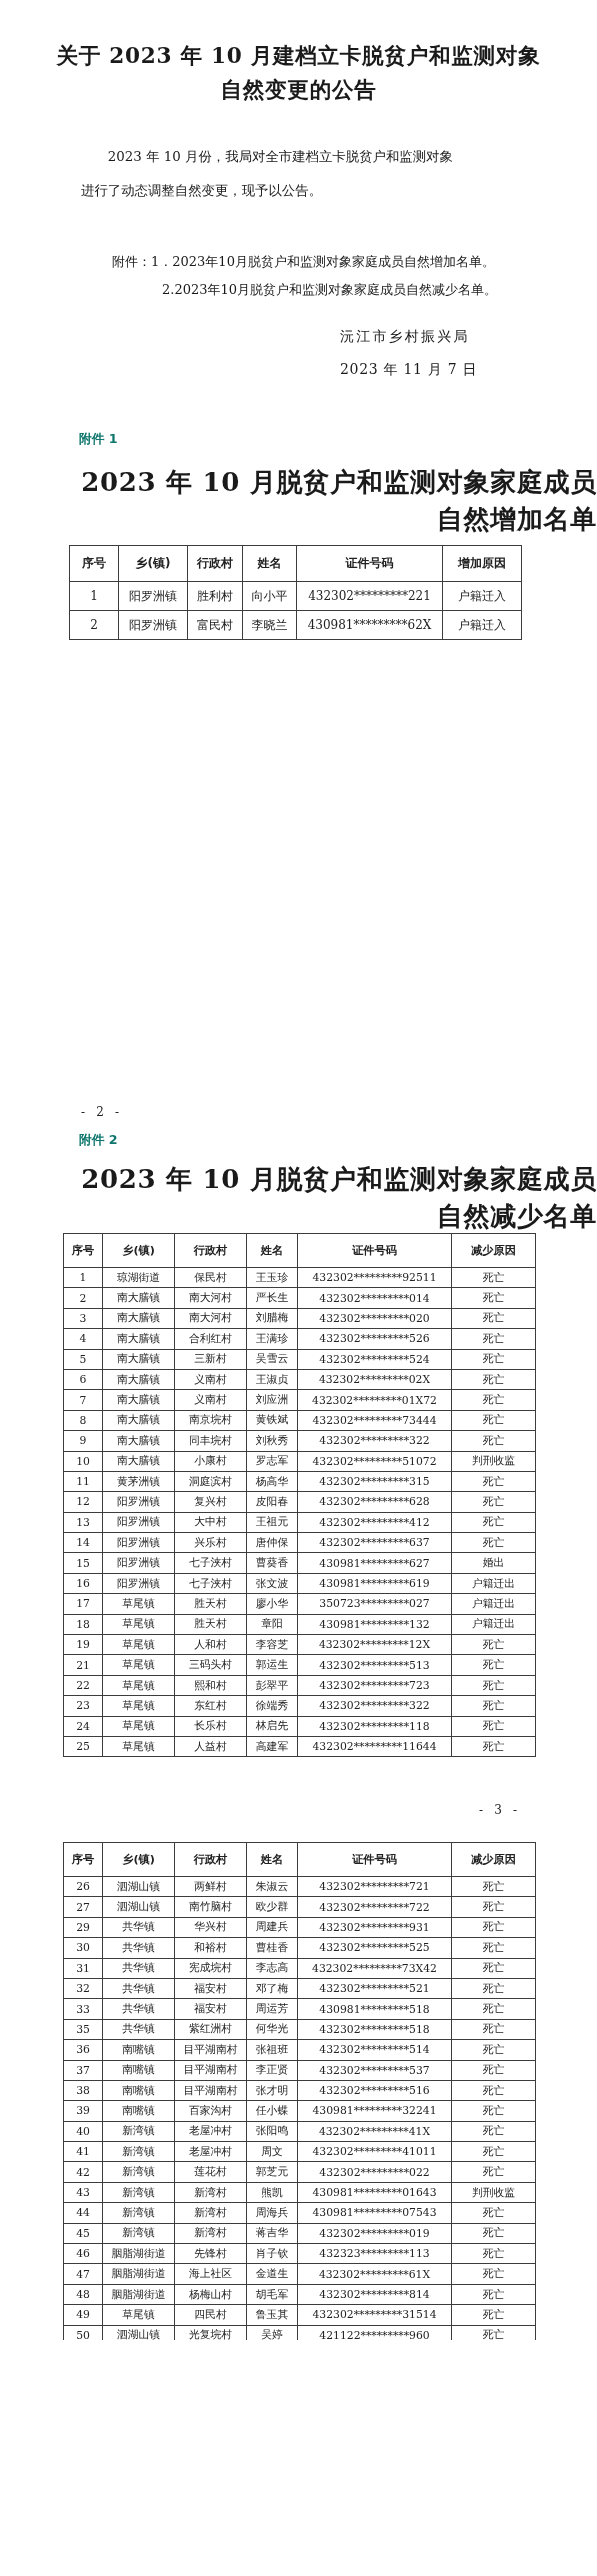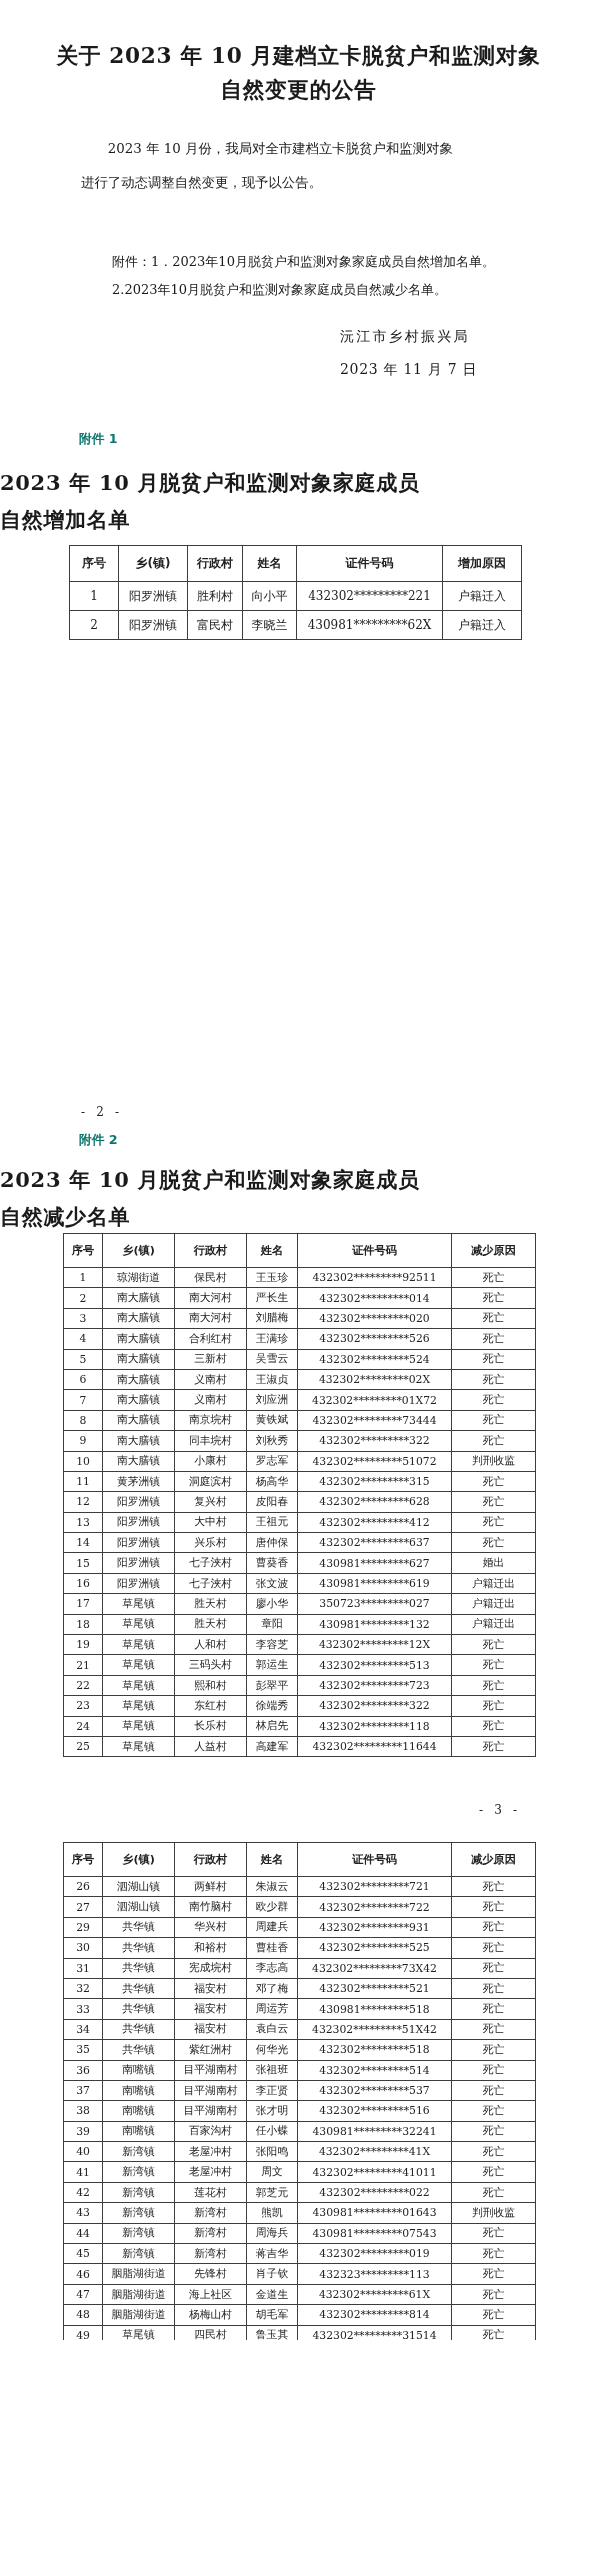--- a/index.html
+++ b/index.html
@@ -2,35 +2,35 @@
 <html style="font-size:12px"><head>
 <meta charset="utf-8">
 <style>
   html,body{margin:0;padding:0;background:#ffffff;}
   .page{position:relative;width:597px;height:2340px;background:#ffffff;color:#1a1a1a;
         font-family:"DejaVu Serif","Liberation Serif",serif;overflow:hidden;}
   
   .doc-title{position:absolute;top:39px;left:0;width:100%;margin:0;text-align:center;
              font-size:21.6px;font-weight:bold;line-height:34px;letter-spacing:0.7px;}
   .doc-title span{display:block;}
-  .body-para{position:absolute;top:132px;left:81px;width:448px;margin:0;
+  .body-para{position:absolute;top:140px;left:81px;width:448px;margin:0;
              font-size:13.4px;line-height:34px;}
   .body-para .line{display:block;white-space:nowrap;}
   .body-para .indent{text-indent:2em;}
   .att-note{position:absolute;top:248px;left:112px;font-size:13px;line-height:28px;}
-  .att-note .note-line2{}
+  .att-note .note-line2{margin-left:50px;}
   .signature{position:absolute;top:328px;left:340px;font-size:14px;letter-spacing:2.2px;}
   .sign-date{position:absolute;top:361px;left:340px;font-size:14px;letter-spacing:0.7px;text-align:right;}
   
   .att-label{position:absolute;font-family:"DejaVu Sans","Liberation Sans",sans-serif;
              font-weight:bold;font-size:12.7px;color:#0f766e;}
   .att1-label{top:431px;left:79px;}
   .att2-label{top:1132px;left:79px;text-align:center;}
-  .att-title{position:absolute;left:0;width:100%;text-align:left;font-weight:bold;
-             font-size:21px;line-height:37px;letter-spacing:0.7px;}
+  .att-title{position:absolute;left:0;width:100%;text-align:right;font-weight:bold;
+             font-size:26px;line-height:37px;letter-spacing:0.7px;}
   .att-title span{display:block;}
   .att1-title{top:464px;}
   .att2-title{top:1161px;}
   
   .tbl{position:absolute;border-collapse:collapse;table-layout:fixed;background:#fff;}
   .tbl th,.tbl td{border:0.7px solid #3c3c3c;text-align:center;vertical-align:middle;
                   padding:0;overflow:hidden;white-space:nowrap;color:#222;}
   .tbl th{font-family:"DejaVu Sans","Liberation Sans",sans-serif;font-weight:bold;}
   .tbl1{top:545px;left:69px;width:452px;}
   .tbl1 th{height:35px;font-size:12px;}
@@ -411,28 +411,20 @@
         </tr>
         <tr>
           <td>33</td>
           <td>共华镇</td>
           <td>福安村</td>
           <td>周运芳</td>
           <td>430981*********518</td>
           <td>死亡</td>
         </tr>
         <tr>
-          <td>34</td>
-          <td>共华镇</td>
-          <td>福安村</td>
-          <td>袁白云</td>
-          <td>432302*********51X42</td>
-          <td>死亡</td>
-        </tr>
-        <tr>
           <td>35</td>
           <td>共华镇</td>
           <td>紫红洲村</td>
           <td>何华光</td>
           <td>432302*********518</td>
           <td>死亡</td>
         </tr>
         <tr>
           <td>36</td>
           <td>南嘴镇</td>

